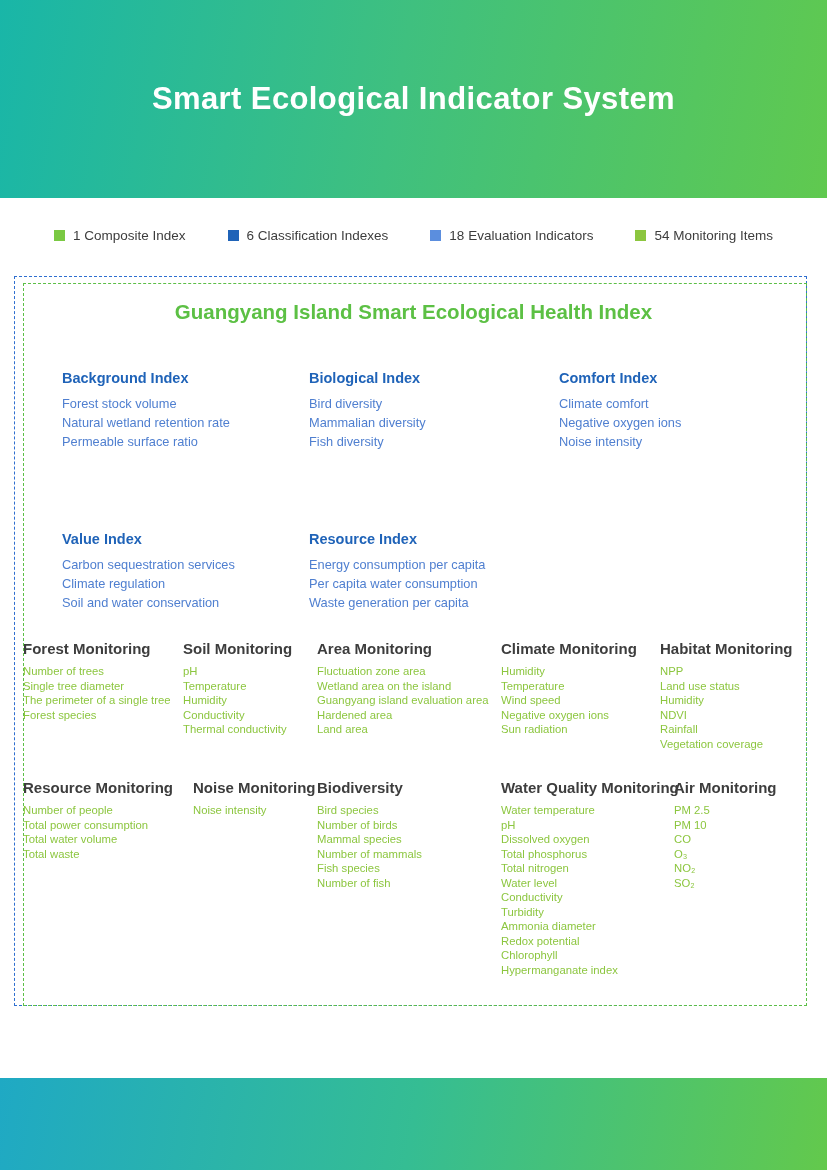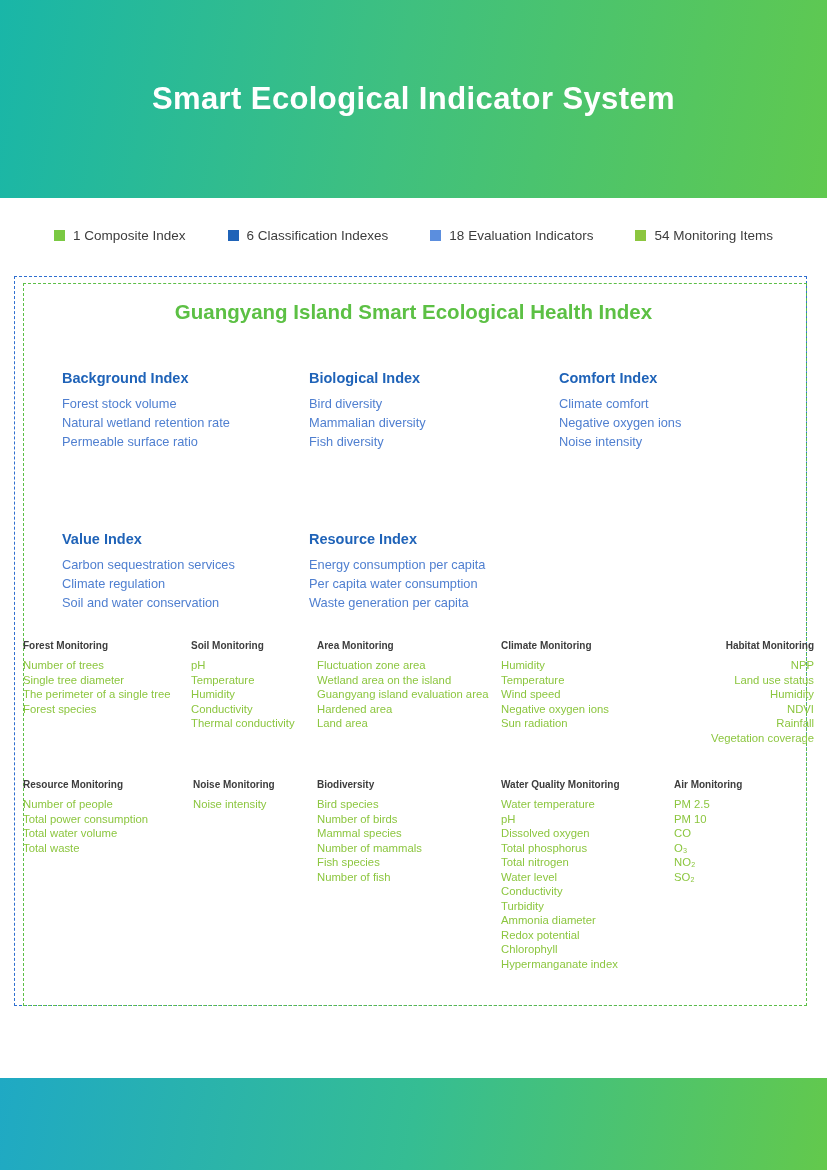--- a/index.html
+++ b/index.html
@@ -120,21 +120,21 @@
     position: absolute;
   }
   .mon-row-1 { left: 23px; top: 640px; width: 784px; }
   .mon-row-2 { left: 23px; top: 779px; width: 784px; }
   .mon-col {
     position: absolute;
     top: 0;
   }
   .mon-title {
     color: #3d3d3d;
-    font-size: 10px;
+    font-size: 15px;
     font-weight: bold;
     margin-bottom: 7px;
     white-space: nowrap;
   }
   .mon-item {
     color: #8cc63f;
     font-size: 11.3px;
     line-height: 14.5px;
     white-space: nowrap;
   }
@@ -224,21 +224,21 @@
   <div class="mon-row mon-row-1">
 
     <div class="mon-col" style="left:0px; width:168px;">
       <div class="mon-title">Forest Monitoring</div>
       <div class="mon-item">Number of trees</div>
       <div class="mon-item">Single tree diameter</div>
       <div class="mon-item">The perimeter of a single tree</div>
       <div class="mon-item">Forest species</div>
     </div>
 
-    <div class="mon-col" style="left:168px; width:120px;">
+    <div class="mon-col" style="left:160px; width:120px;">
       <div class="mon-title">Soil  Monitoring</div>
       <div class="mon-item">pH</div>
       <div class="mon-item">Temperature</div>
       <div class="mon-item">Humidity</div>
       <div class="mon-item">Conductivity</div>
       <div class="mon-item">Thermal conductivity</div>
     </div>
 
     <div class="mon-col" style="left:294px; width:185px;">
       <div class="mon-title">Area Monitoring</div>
@@ -251,21 +251,21 @@
 
     <div class="mon-col" style="left:478px; width:150px;">
       <div class="mon-title">Climate  Monitoring</div>
       <div class="mon-item">Humidity</div>
       <div class="mon-item">Temperature</div>
       <div class="mon-item">Wind speed</div>
       <div class="mon-item">Negative oxygen ions</div>
       <div class="mon-item">Sun radiation</div>
     </div>
 
-    <div class="mon-col" style="left:651px; width:140px;text-align:right;">
+    <div class="mon-col" style="left:637px; width:140px;">
       <div class="mon-title">Habitat  Monitoring</div>
       <div class="mon-item">NPP</div>
       <div class="mon-item">Land use status</div>
       <div class="mon-item">Humidity</div>
       <div class="mon-item">NDVI</div>
       <div class="mon-item">Rainfall</div>
       <div class="mon-item">Vegetation coverage</div>
     </div>
 
   </div>

